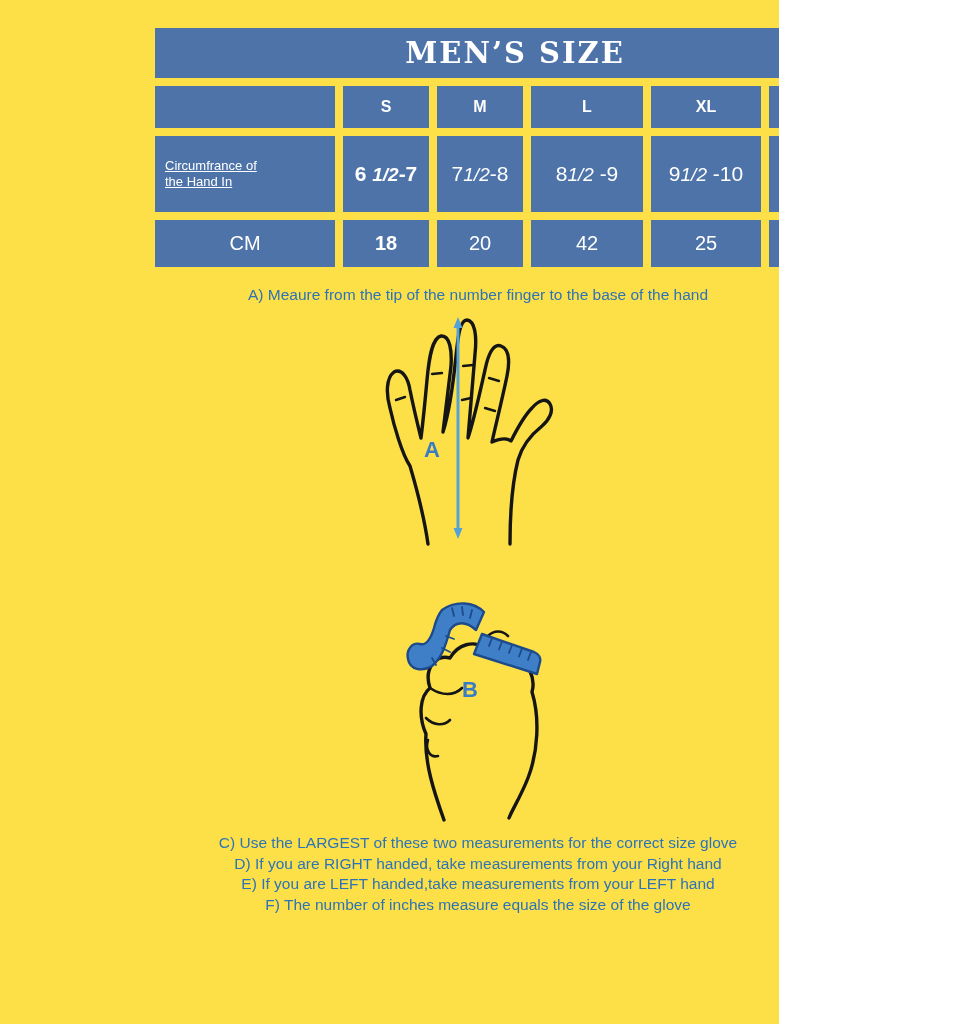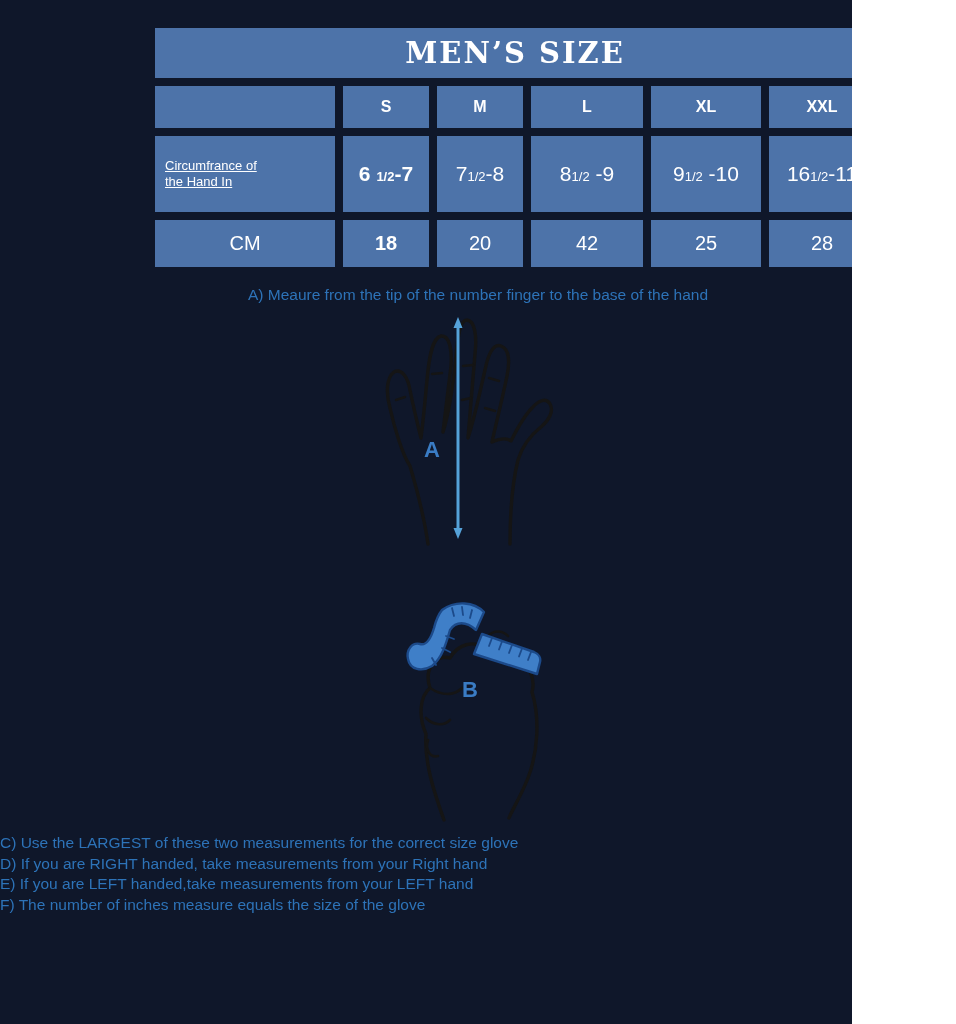--- a/index.html
+++ b/index.html
@@ -1,19 +1,19 @@
 <!DOCTYPE html>
 <html style="--table-blue: #4d73a9; --text-blue: #2d73b8; --arrow-blue: #55a2d9; --label-blue: #3a7cc4; --tape-blue: #3f7fc8; --tape-outline: #1c4a8a; --ink: #151515;"><head>
 <meta charset="utf-8">
 <style>
   html,body{margin:0;padding:0;background:#fff;}
   .page{
     position:relative;
-    width:852px;height:1024px;
-    background:#0f172a;
+    width:779px;height:1024px;
+    background:#fde047;
     font-family:"Liberation Sans", sans-serif;
     overflow:hidden;
   }
   
   table.size-table{
     position:absolute;left:147px;top:20px;width:736px;
     border-collapse:separate;border-spacing:8px;
     table-layout:fixed;
   }
   table.size-table td{
@@ -28,34 +28,34 @@
     font-family:"DejaVu Serif", serif;
     font-weight:bold;
     font-size:29px;
     letter-spacing:2px;
   }
   tr.head-row td{height:42px;font-size:16px;font-weight:bold;}
   tr.inch-row td{height:76px;font-size:21px;}
   tr.inch-row td.row-label{
     font-size:13px;text-align:left;padding-left:10px;line-height:1.25;text-decoration:underline;
   }
-  tr.inch-row td .frac{font-size:13px;}
+  tr.inch-row td .frac{font-size:19px;font-style:italic;}
   tr.cm-row td{height:47px;font-size:20px;}
   td.bold{font-weight:bold;}
   
   .instr{
     position:absolute;left:0;width:956px;
     text-align:center;
     color:var(--text-blue);
     font-size:15.5px;
   }
   .instr-a{top:286px;}
   .instr-b{top:559px;}
   .footer-instr{position:absolute;left:0;top:833px;width:956px;
-    text-align:left;color:var(--text-blue);font-size:15.5px;line-height:20.5px;}
+    text-align:center;color:var(--text-blue);font-size:15.5px;line-height:20.5px;}
   
   .diagram{position:absolute;}
   .diagram svg{display:block;}
   .diagram-label{
     position:absolute;
     color:var(--label-blue);
     font-weight:bold;
     font-size:22px;
   }
   .label-a{left:424px;top:437px;}

